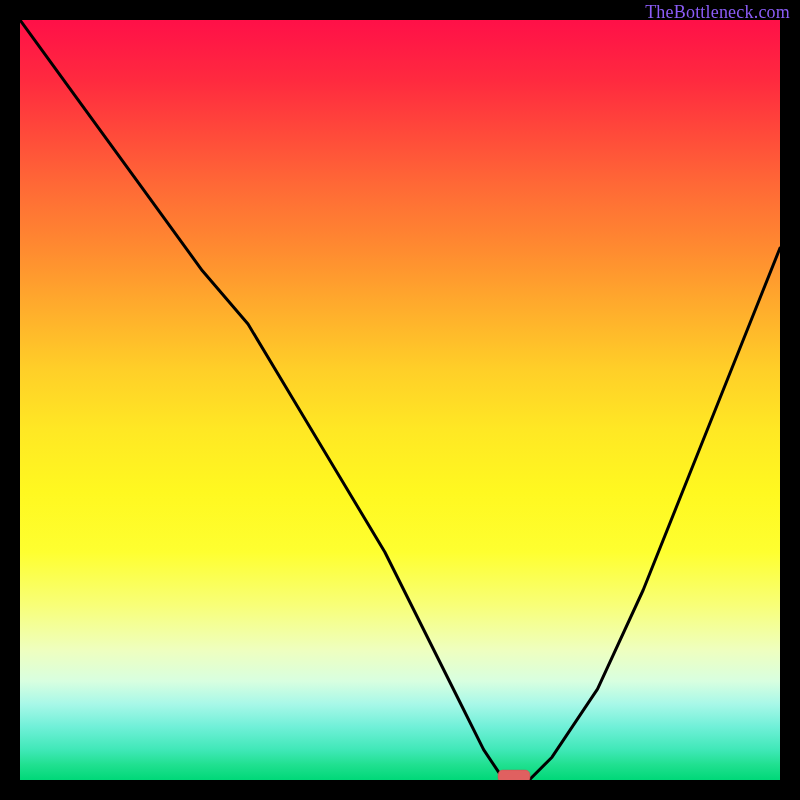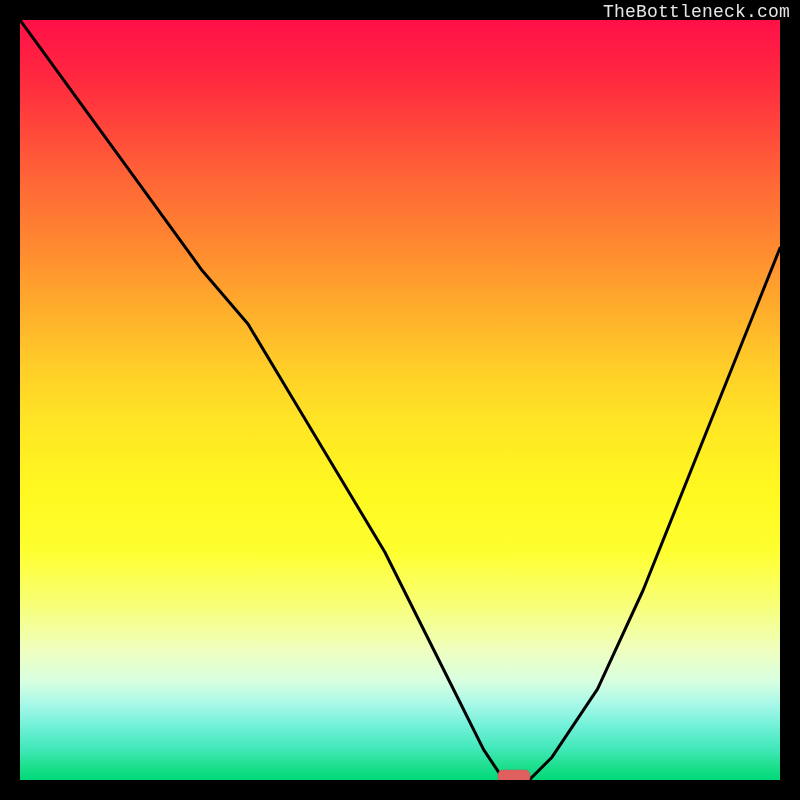--- a/index.html
+++ b/index.html
@@ -60,23 +60,23 @@
   }
   .marker {
     fill: #e06060;
     stroke: #d05050;
     stroke-width: 0.5;
   }
   .watermark {
     position: absolute;
     top: 2px;
     right: 10px;
-    font-family: Liberation Mono, monospace;
+    font-family: Liberation Serif, serif;
     font-size: 18px;
-    color: #e5e5e5;
+    color: #8b5cf6;
     letter-spacing: 0.2px;
   }
 </style>
 </head>
 <body>
 
 <div class="chart-container">
   <div class="watermark">TheBottleneck.com</div>
   <div class="plot-area">
     <div class="gradient-bg"></div>

